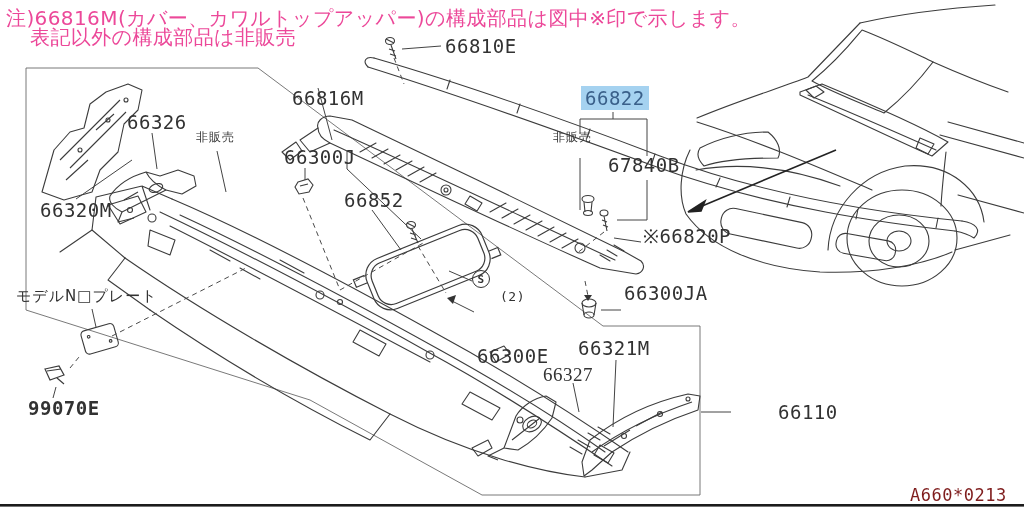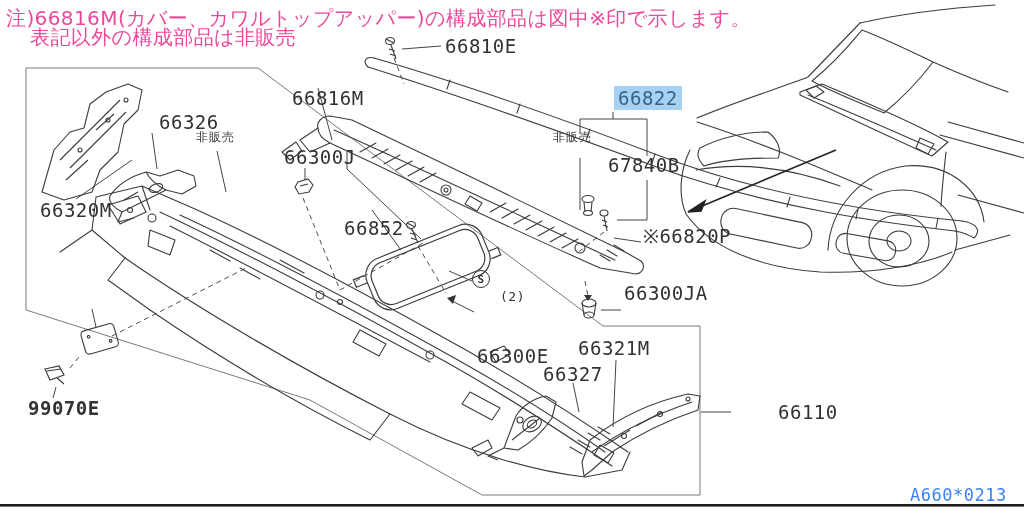--- a/index.html
+++ b/index.html
@@ -12,21 +12,21 @@
   .jp{font-family:"DejaVu Sans","Liberation Sans",sans-serif;font-size:12px;letter-spacing:1px;}
   .note{font-family:"DejaVu Sans","Liberation Sans",sans-serif;
         font-size:20px;letter-spacing:.4px;color:#ec4899;}
   .hl{background:#a5d2f0;color:#3a608a;padding:1px 4px;}
   .qty{font-size:13px;}
   .srow{display:flex;align-items:center;gap:3px;}
   .scircle{display:inline-flex;align-items:center;justify-content:center;
            width:16px;height:16px;border:1.7px solid #333;border-radius:50%;
            font-size:11px;font-weight:bold;color:#333;
            font-family:"DejaVu Sans Mono","Liberation Mono",monospace;}
-  .footer-code{font-size:17px;color:#3b82f6;}
+  .footer-code{font-size:17px;color:#7f1d1d;}
 </style>
 </head>
 <body>
 
 <div class="stage">
 
 <svg width="1024" height="512" viewBox="0 0 1024 512">
 
   <g fill="none" stroke="#6a6a6a" stroke-width=".9">
     <path d="M258,68 L26,68 L26,310 L310,400 L482,495 L700,495 L700,326 L603,326 L258,68"></path>
@@ -220,41 +220,42 @@
     <path d="M112,336 L246,268"></path>
     <path d="M70,368 L79,357"></path>
   </g>
 </svg>
 
 <div class="lbl note" style="left:6px;top:8px;">注)66816M(カバー、カワルトップアッパー)の構成部品は図中※印で示します。</div>
 <div class="lbl note" style="left:30px;top:27px;">表記以外の構成部品は非販売</div>
 
 <div class="lbl" style="left:445px;top:37px;">66810E</div>
 <div class="lbl" style="left:292px;top:69px;margin-top:20px;">66816M</div>
-<div class="lbl" style="left:127px;top:113px;margin-left:32px;">66326</div>
+<div class="lbl" style="left:127px;top:113px;">66326</div>
 <div class="lbl jp" style="left:196px;top:131px;">非販売</div>
 <div class="lbl" style="left:284px;top:148px;">66300J</div>
-<div class="lbl" style="left:344px;top:191px;margin-top:28px;">66852</div>
+<div class="lbl" style="left:344px;top:191px;">66852</div>
 <div class="lbl" style="left:40px;top:201px;">66320M</div>
 
-<div class="lbl" style="left:614px;top:89px;">
+<div class="lbl" style="left:581px;top:89px;">
   <span class="hl">66822</span>
 </div>
 <div class="lbl jp" style="left:553px;top:131px;">非販売</div>
 <div class="lbl" style="left:608px;top:156px;text-align:right;">67840B</div>
 <div class="lbl" style="left:643px;top:227px;">※66820P</div>
 
 <div class="lbl srow" style="left:472px;top:270px;">
   <span class="scircle">S</span>
 </div>
 <div class="lbl qty" style="left:500px;top:290px;">(2)</div>
 <div class="lbl" style="left:477px;top:303px;margin-top:44px;">66300E</div>
 <div class="lbl" style="left:624px;top:284px;">66300JA</div>
 
 <div class="lbl" style="left:578px;top:339px;">66321M</div>
-<div class="lbl" style="left:543px;top:365px;">66327</div>
+<div class="lbl" style="left:543px;top:365px;font-family:Liberation Serif, serif;">66327</div>
 <div class="lbl" style="left:778px;top:403px;">66110</div>
 
+<div class="lbl jp" style="left:16px;top:289px;font-size:15px;">モデルN□プレート</div>
 <div class="lbl" style="left:28px;top:399px;font-weight:bold;">99070E</div>
 
 <div class="lbl footer-code" style="left:910px;top:487px;">A660*0213</div>
 
 </div>
 
 </body></html>

